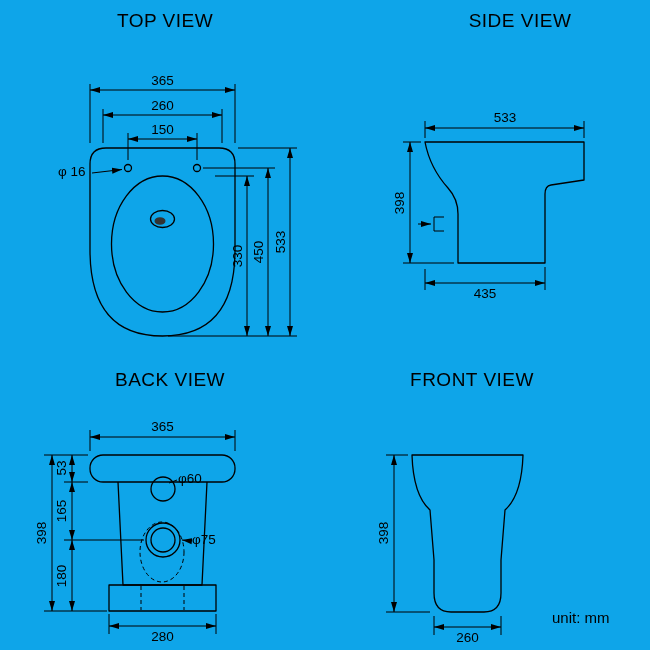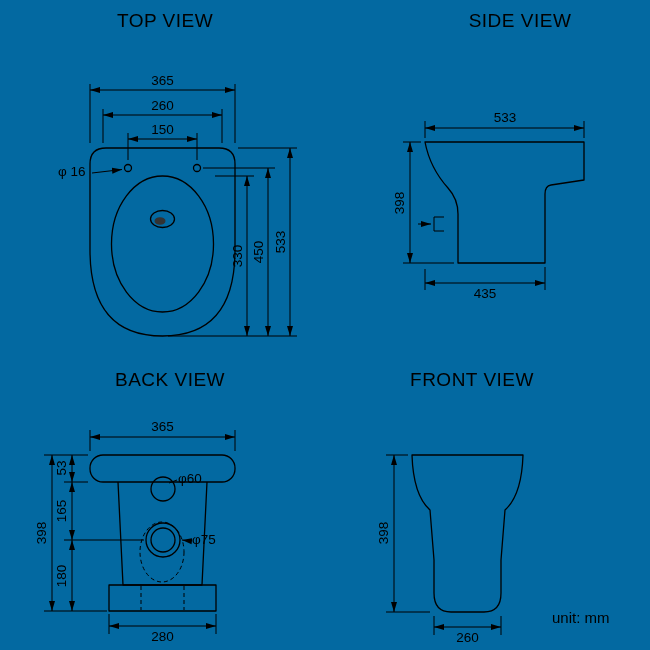--- a/index.html
+++ b/index.html
@@ -1,16 +1,16 @@
 <!DOCTYPE html>
 <html><head>
 <meta charset="utf-8">
 <style>
   html,body{margin:0;padding:0;background:#fff;}
-  .stage{position:relative;width:650px;height:650px;background:#0369a1;overflow:hidden;}
+  .stage{position:relative;width:650px;height:650px;background:#0ea5e9;overflow:hidden;}
   .ol{fill:none;stroke:#000;stroke-width:1.3;stroke-linejoin:round;}
   .dl{stroke:#000;stroke-width:1;fill:none;}
   .dash{stroke-dasharray:4 3;}
   .dt{font-family:"Liberation Sans",sans-serif;font-size:13.5px;fill:#000;}
   .ttl{font-family:"Liberation Sans",sans-serif;font-size:19px;font-weight:500;letter-spacing:.5px;fill:#000;}
   .unit{font-family:"Liberation Sans",sans-serif;font-size:15px;fill:#000;}
 </style>
 </head>
 <body>
 

